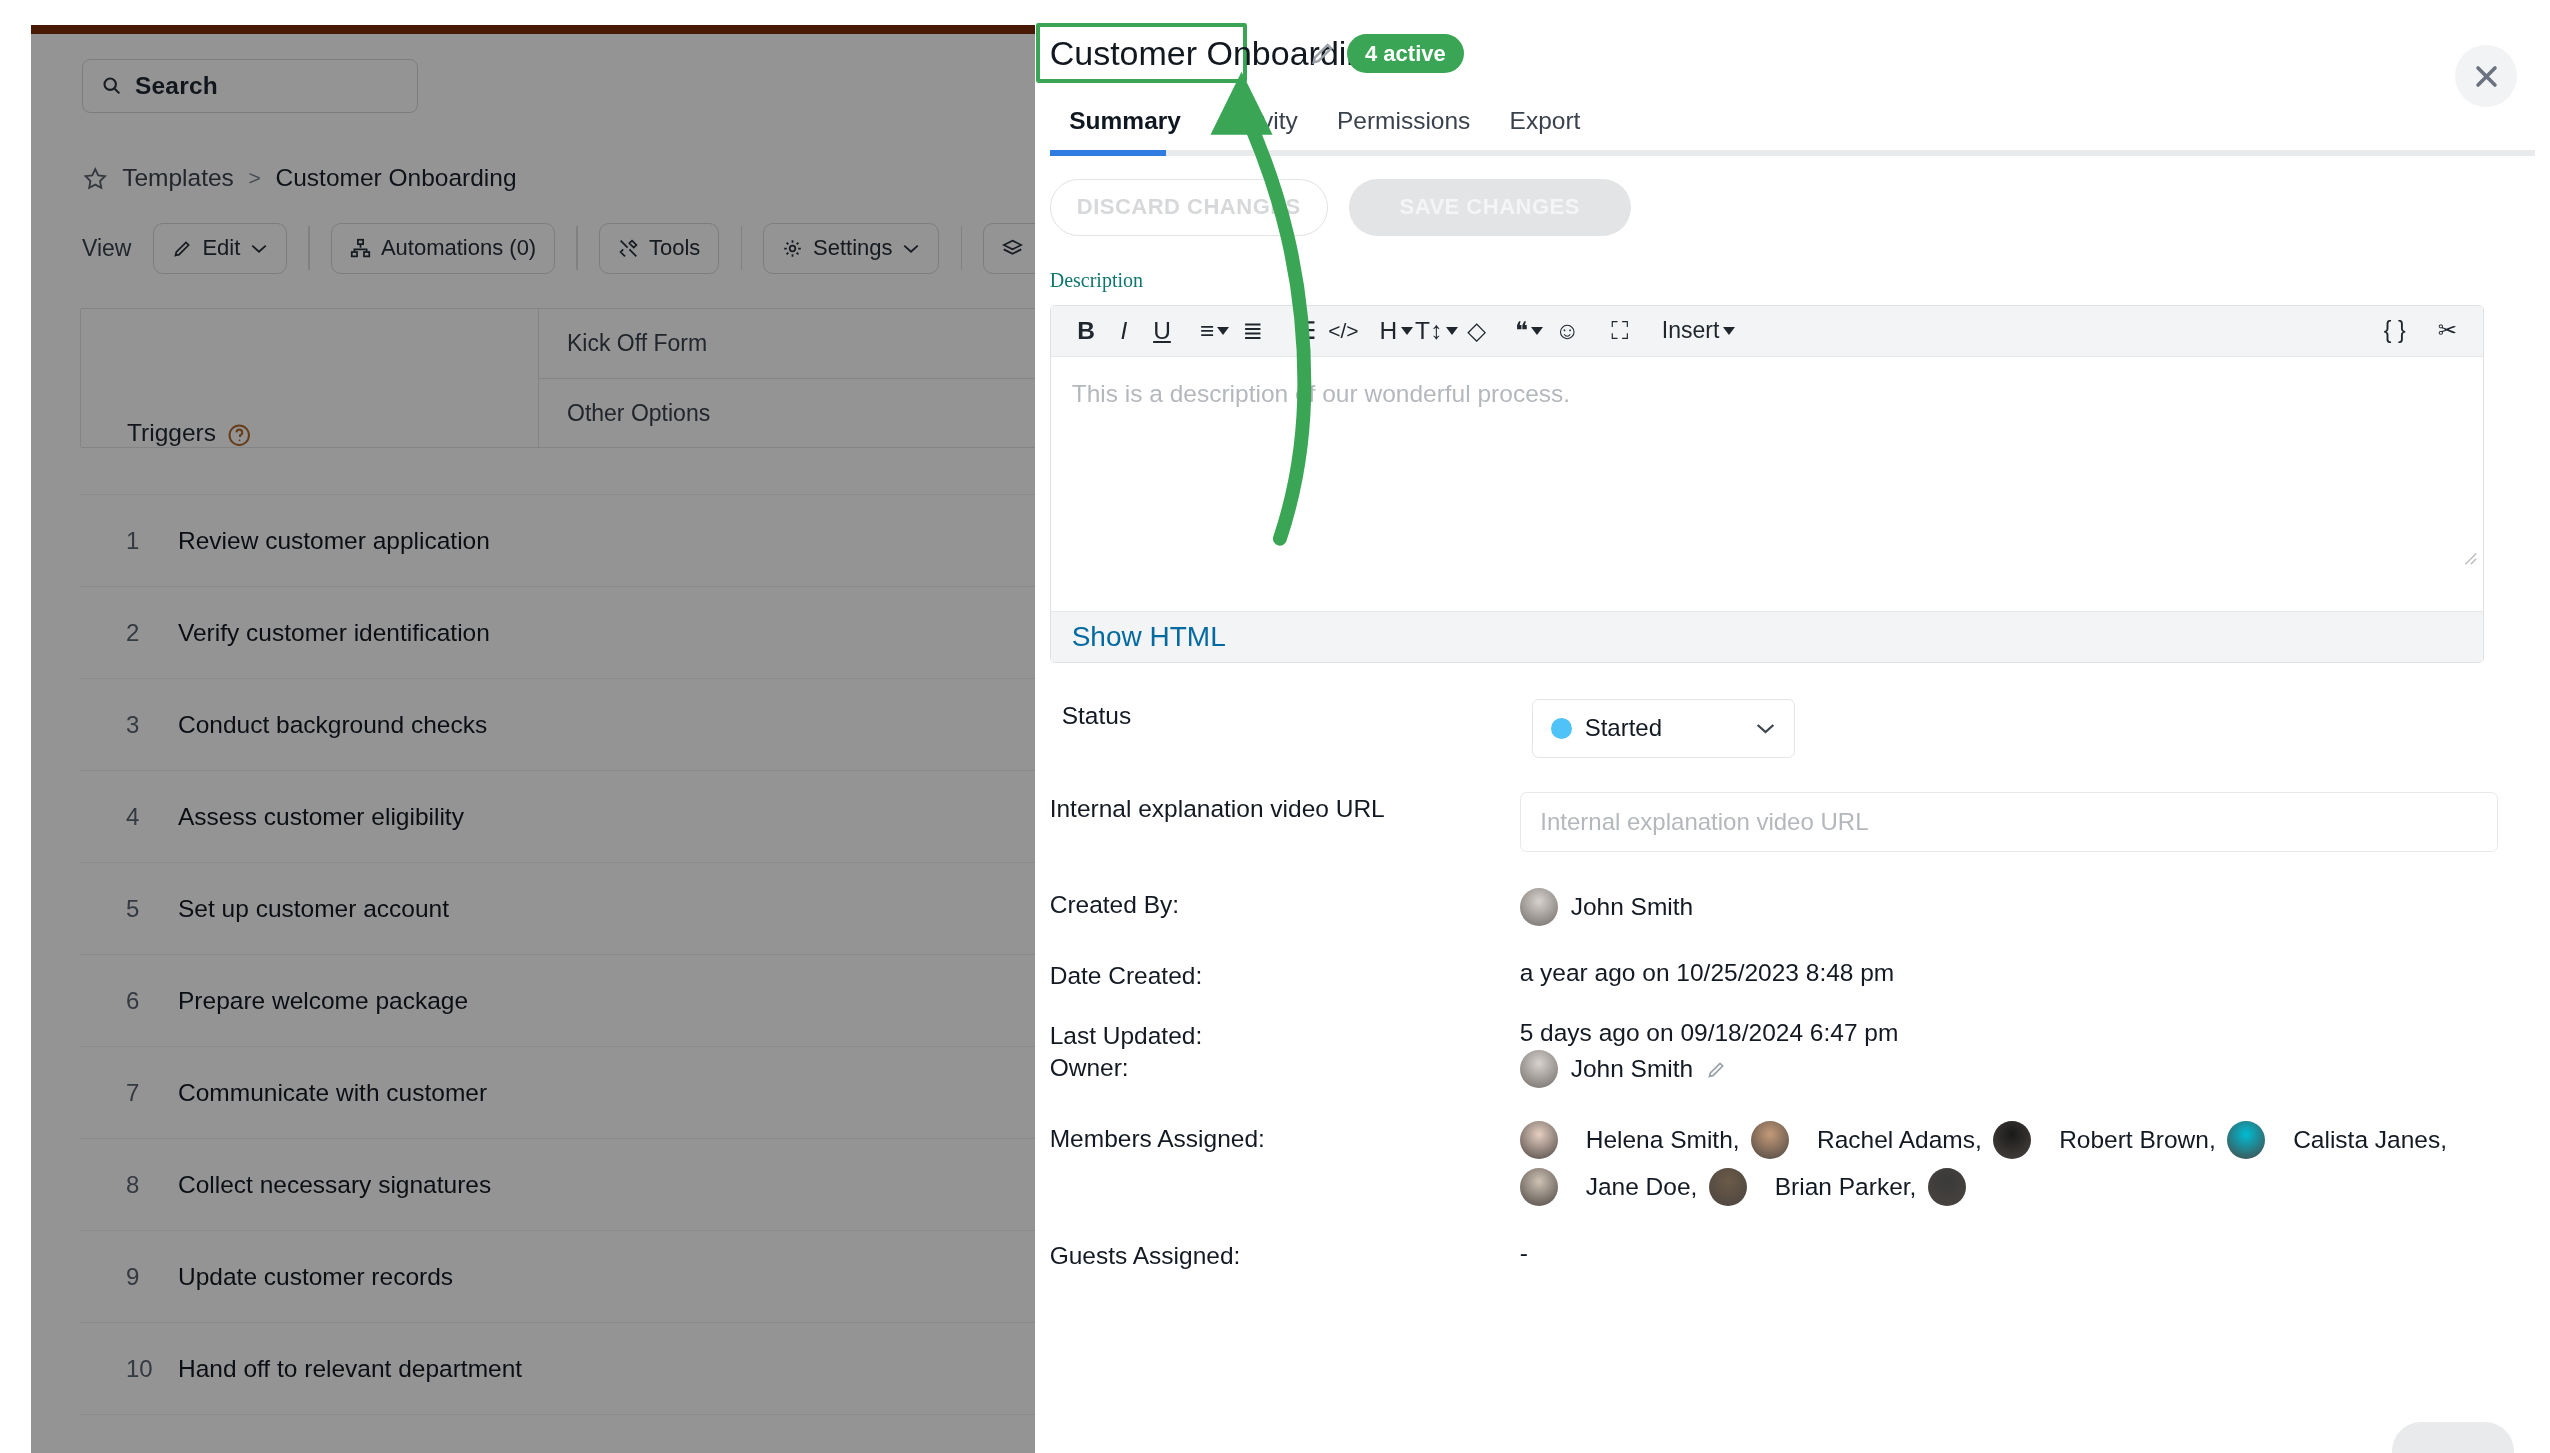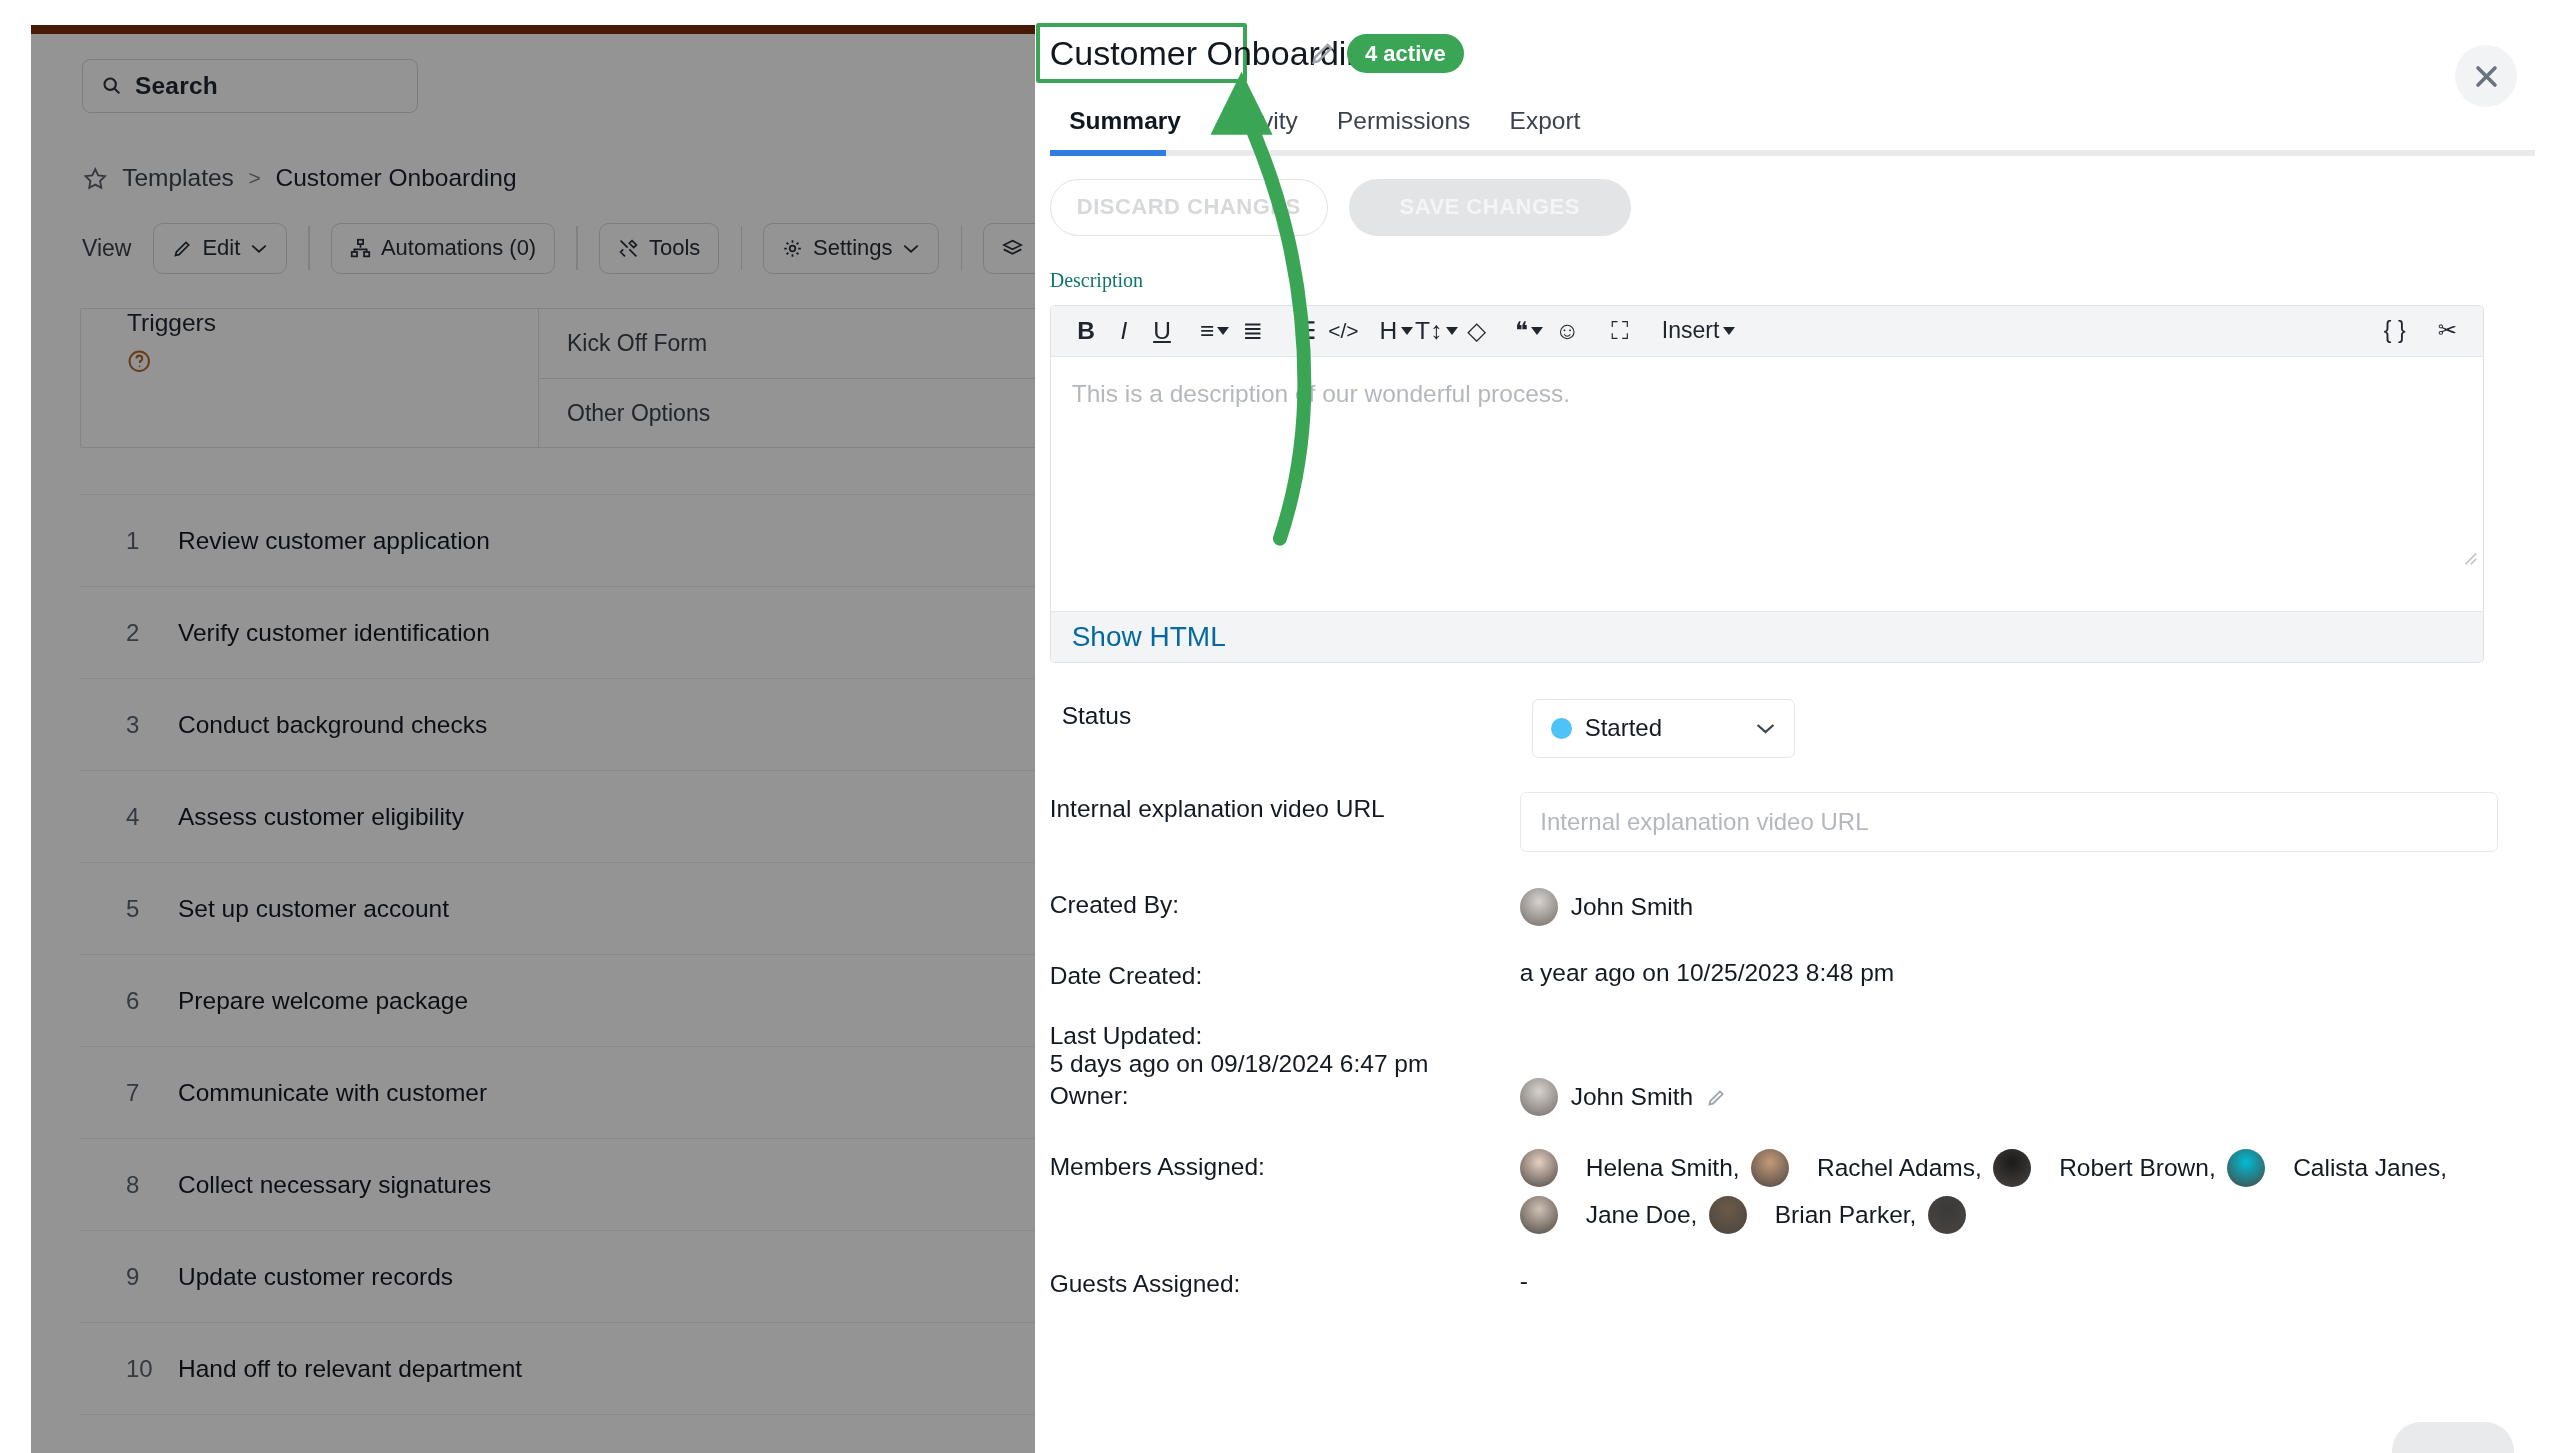--- a/index.html
+++ b/index.html
@@ -41,21 +41,21 @@
   .tb-btn {
     display:flex; align-items:center; gap: 9.8px;
     height: 51px; padding: 0 18px; border:1.6px solid #d5d7da; border-radius: 9.8px;
     font-size: 22px; color:#27303b; background:#fff; white-space: nowrap;
   }
   .tb-sep { width:1.6px; height:44px; background:#dcdee1; margin: 0 4.9px; }
   .chev { width: 18px; height: 11.4px; flex:0 0 auto; }
   .tb-ico { width: 21px; height: 21px; flex:0 0 auto; }
 
   .trig-table { margin: 6.5px 0 0 49px; width: 1943px; border: 1.6px solid #e2e4e7; border-radius:1.6px; display:flex; }
-  .trig-left { width: 457px; display:flex; align-items:flex-start; padding-left: 46px; font-size:24.5px; color:#1f2731; gap:11.4px;flex-direction:column;}
+  .trig-left { width: 457px; display:flex; align-items:flex-end; padding-left: 46px; font-size:24.5px; color:#1f2731; gap:11.4px;}
   .trig-right { flex:1; border-left:1.6px solid #e2e4e7; }
   .trig-cell { height: 69px; display:flex; align-items:center; padding-left:28px; font-size:23px; color:#39424d; }
   .trig-cell + .trig-cell { border-top: 1.6px solid #e2e4e7; }
   .qmark { width:24.5px; height:24.5px; }
 
   .tasks { margin: 46px 0 0 49px; width: 1943px; border-top:1.6px solid #eceef0;}
   .task-row { height: 92px; display:flex; align-items:center; border-bottom:1.6px solid #eceef0; padding-left: 46px; }
   .task-num { width: 52px; font-size: 24px; color: #5a6471; }
   .task-name { flex: 1; font-size: 24.5px; color: #131a23; }
   .task-dur { width: 188px; font-size: 24px; color: #4b5560; text-align:left;}
@@ -558,21 +558,21 @@
             <span>John Smith</span>
           </div>
         </div>
       </div>
 
       <div class="frow" style="margin-top:33px;">
         <div class="fl">Date Created:</div>
         <div class="fv">a year ago on 10/25/2023 8:48 pm</div>
       </div>
 
-      <div class="frow" style="margin-top:29px;flex-direction:column;">
+      <div class="frow" style="margin-top:29px;">
         <div class="fl">Last Updated:</div>
         <div class="fv">5 days ago on 09/18/2024 6:47 pm</div>
       </div>
 
       <div class="frow" style="">
         <div class="fl">Owner:</div>
         <div class="fv">
           <div class="person">
             <span class="av-sm" id="av-owner" style="background: radial-gradient(circle at 50% 35%, rgb(216, 210, 206), rgb(111, 106, 102));"></span>
             <span>John Smith</span>

